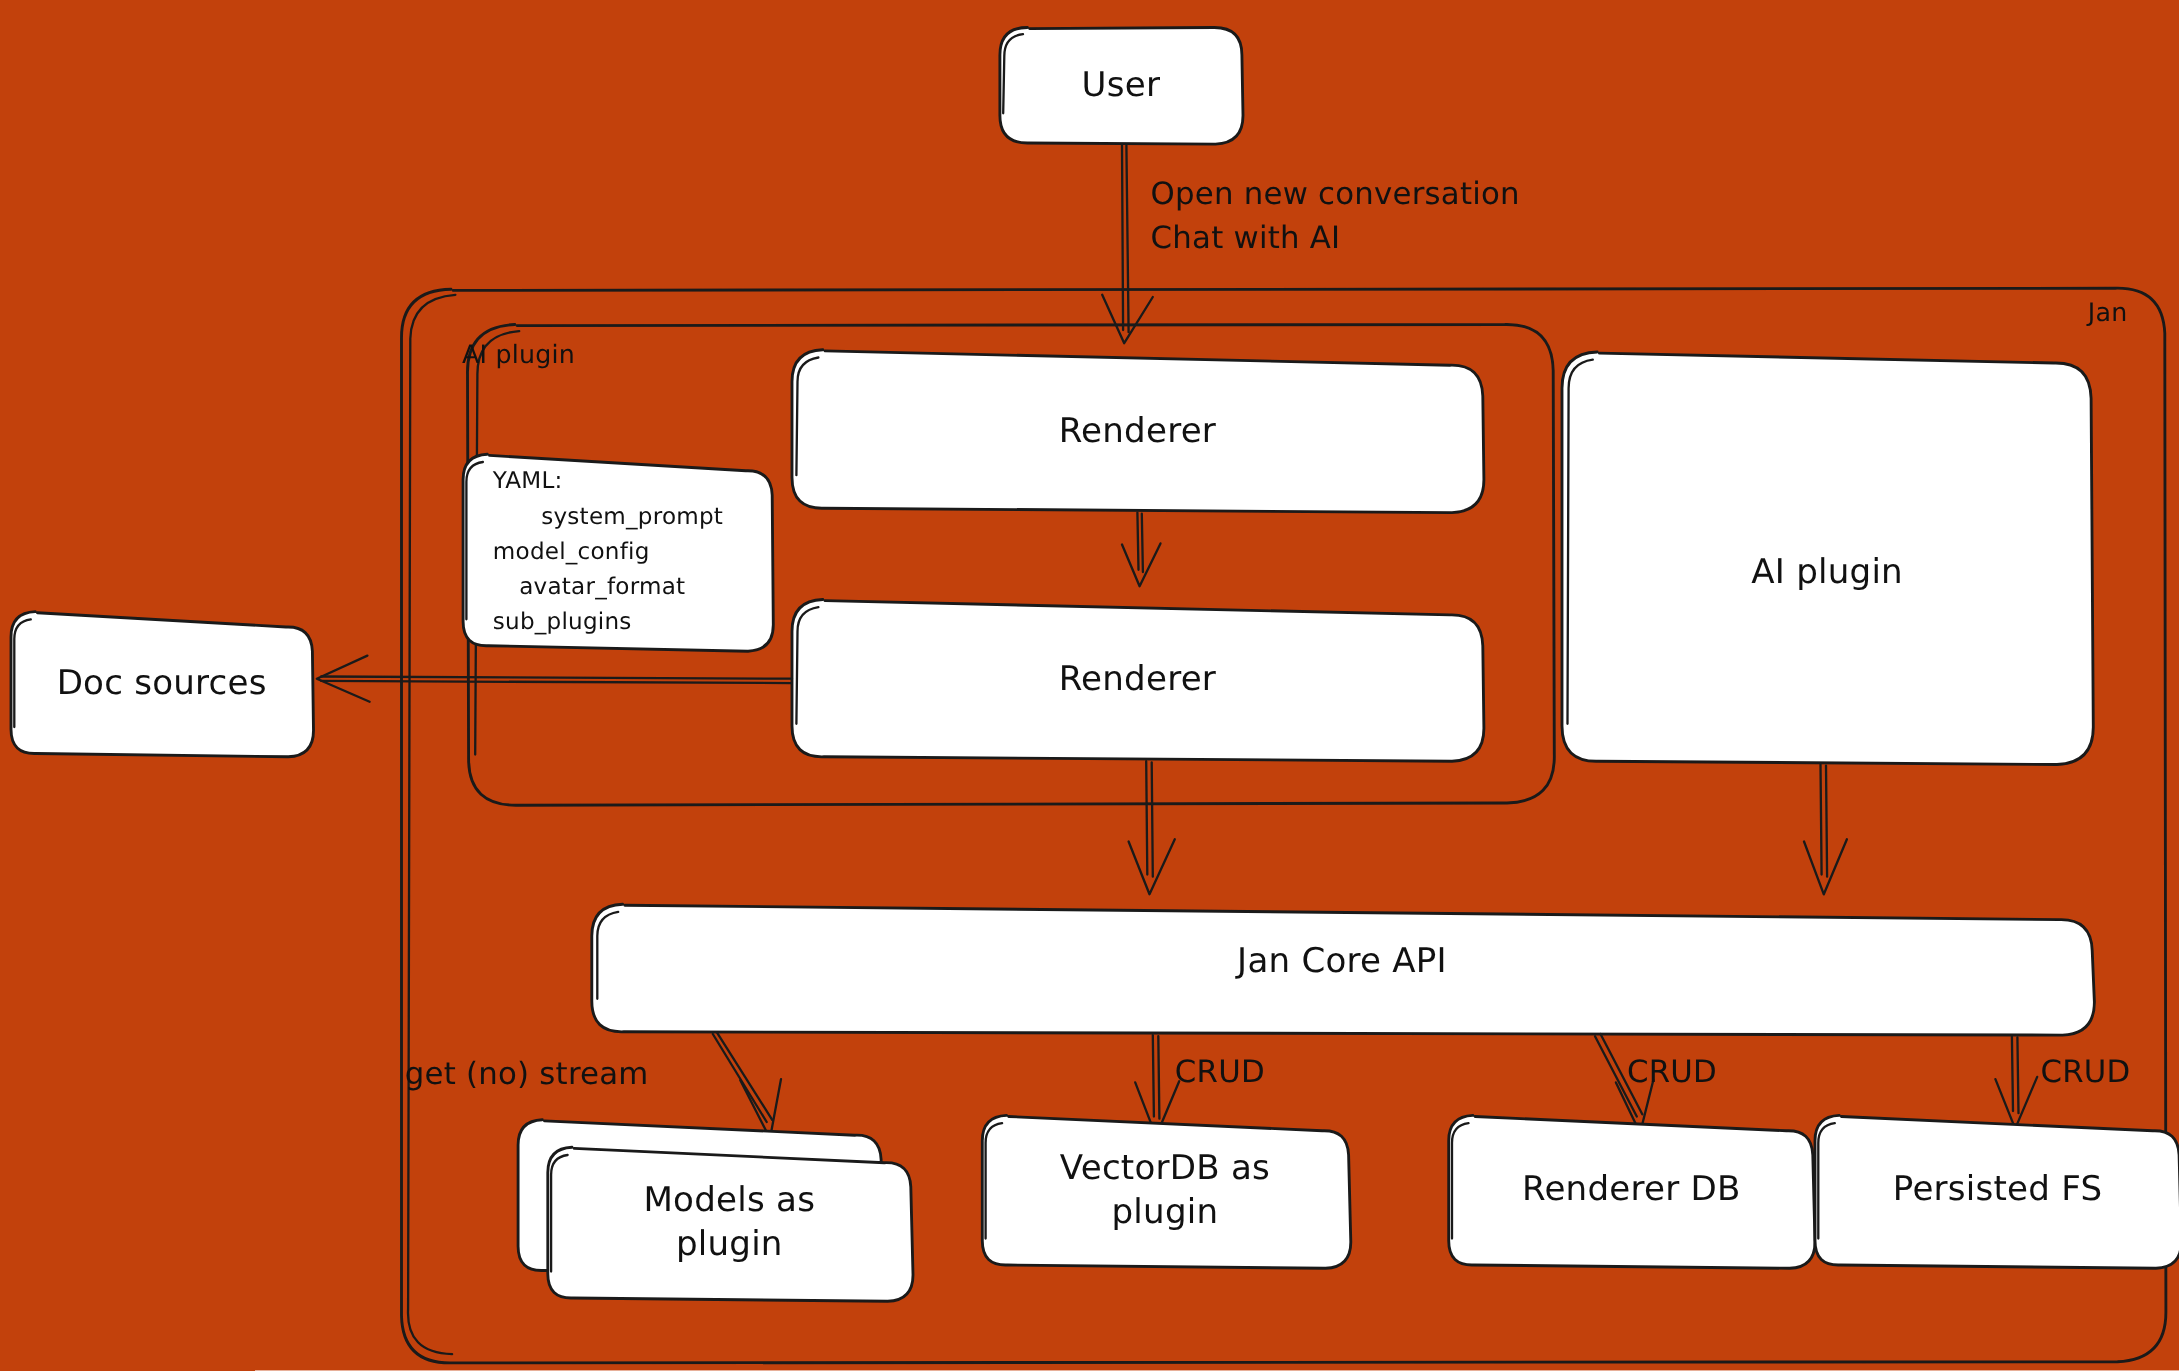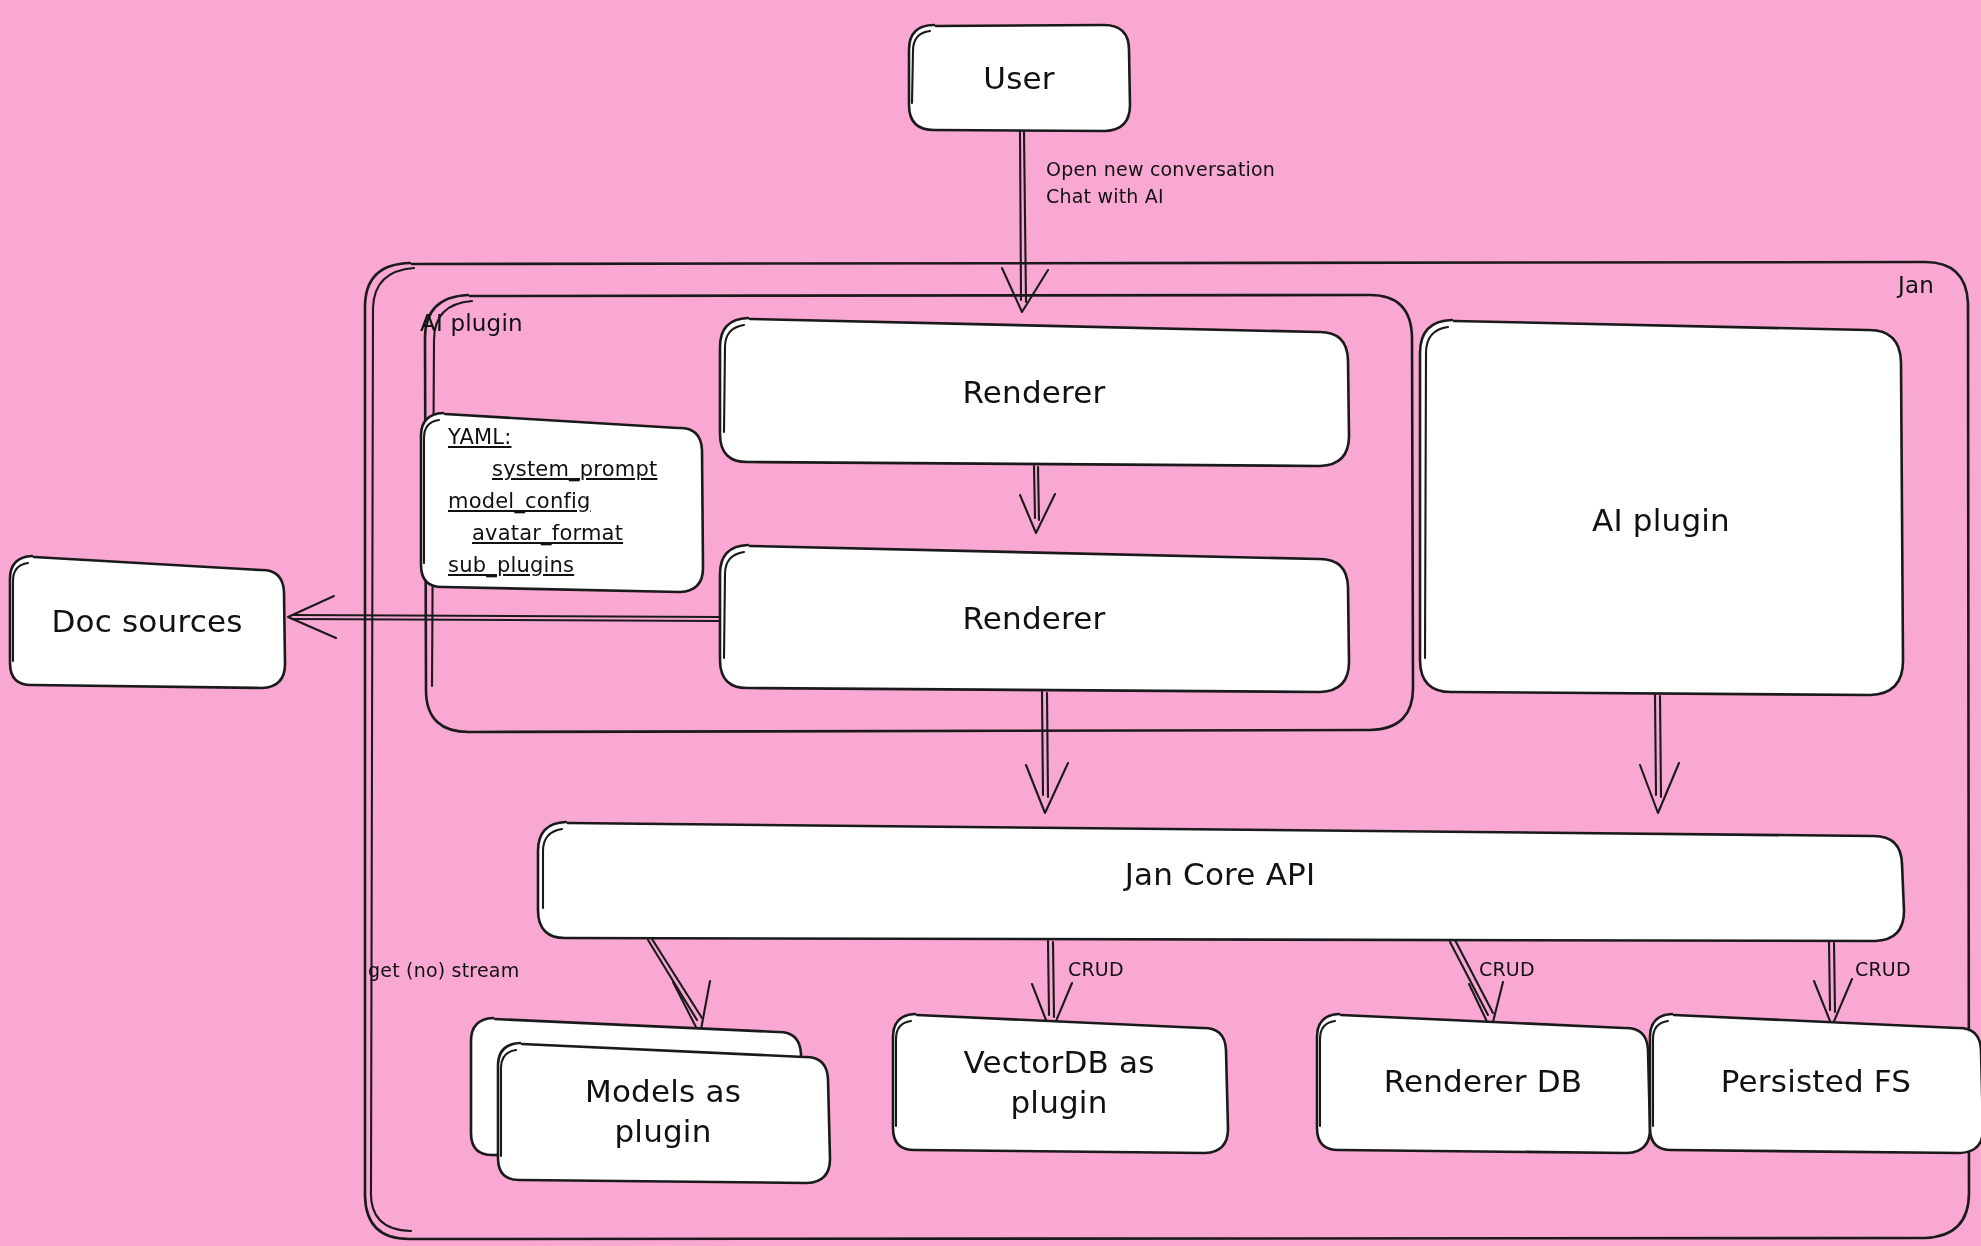--- a/index.html
+++ b/index.html
@@ -4,21 +4,21 @@
 <style>
   html, body {
     margin: 0;
     padding: 0;
     background: #ffffff;
   }
   #canvas {
     position: relative;
     width: 1981px;
     height: 1246px;
-    background: #f9a8d4;
+    background: #c2410c;
     font-family: "DejaVu Sans", sans-serif;
     overflow: hidden;
   }
   svg.layer {
     position: absolute;
     left: 0;
     top: 0;
     width: 1981px;
     height: 1246px;
     pointer-events: none;
@@ -57,29 +57,28 @@
     text-align: center;
     transform: translate(-50%, -50%);
   }
   .node-label.two-line {
     line-height: 1.3;
   }
   .container-label {
     font-size: 23px;
   }
   .edge-label {
-    font-size: 19px;
+    font-size: 28px;
   }
   .edge-label.multi {
     line-height: 1.42;
   }
   .yaml-label {
     font-size: 21px;
     line-height: 1.42;
-    text-decoration: underline;
   }
 </style>
 </head>
 <body>
 
 <div id="canvas">
 
   <svg class="layer" viewBox="0 0 1981 1246">
 
     <g>

